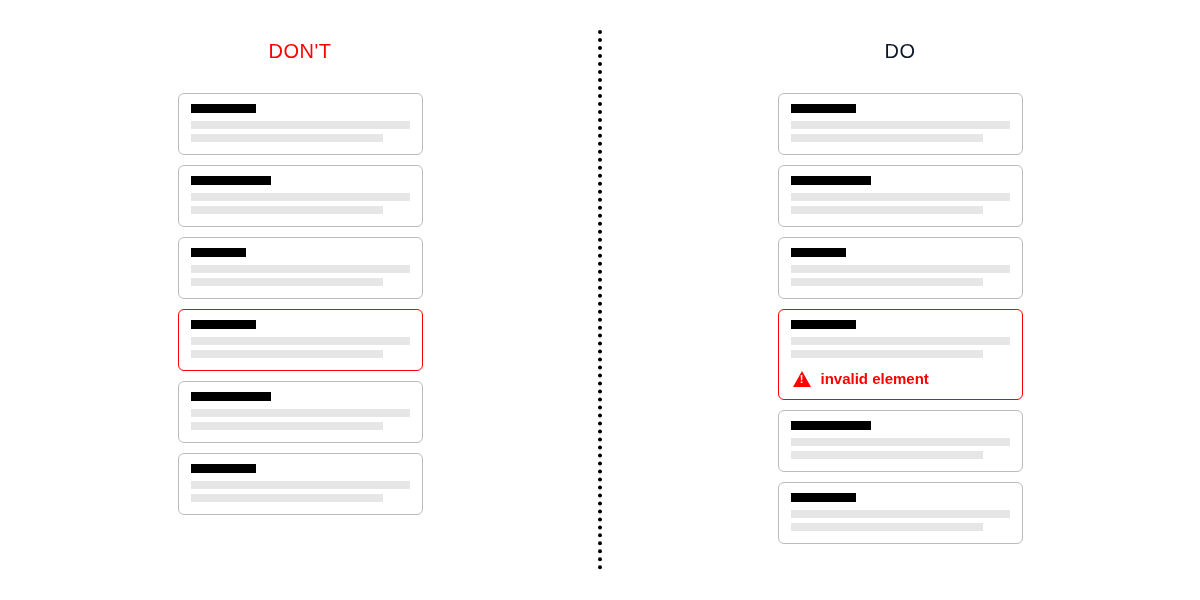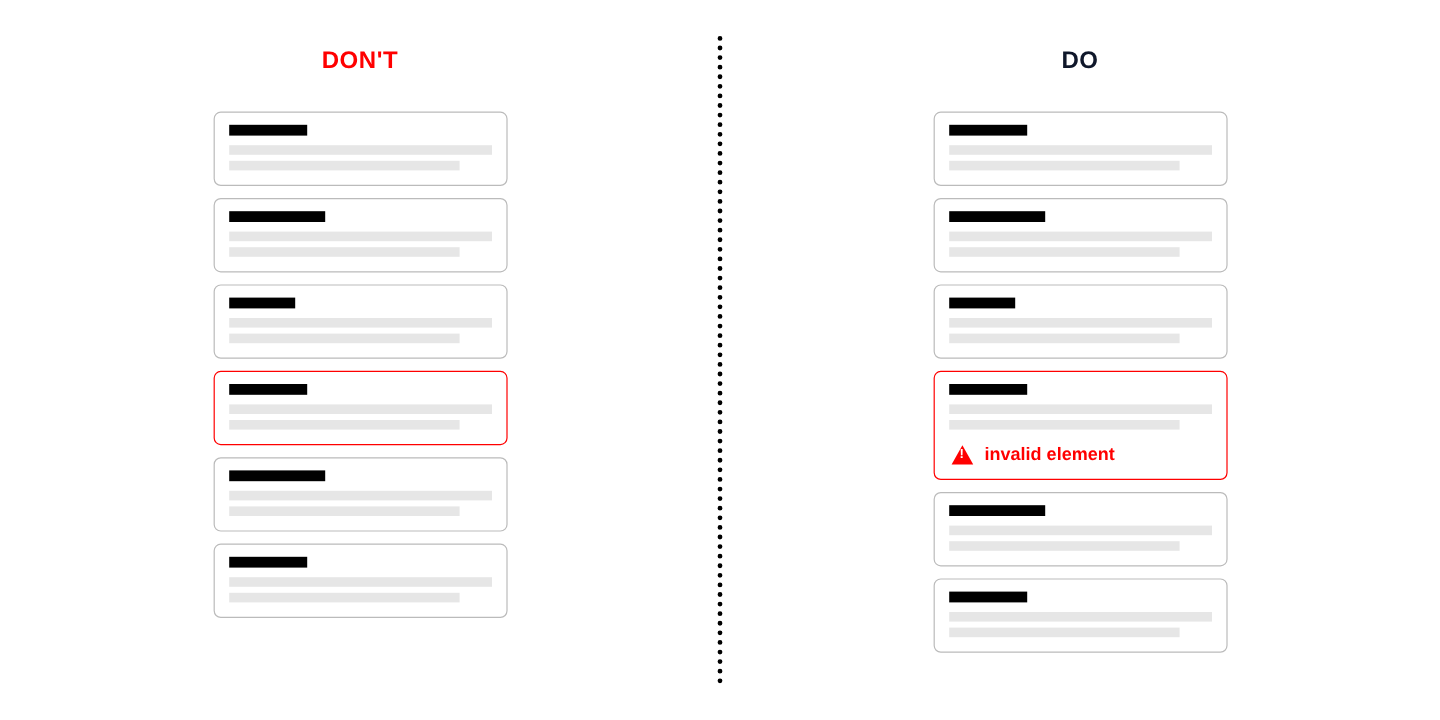--- a/index.html
+++ b/index.html
@@ -18,21 +18,21 @@
     }
     .panel {
       flex: 1;
       padding-top: 40px;
       display: flex;
       flex-direction: column;
       align-items: center;
     }
     .heading {
       font-size: 20px;
-      font-weight: 700;
+      font-weight: 400;
       letter-spacing: 0.5px;
       margin-bottom: 30px;
     }
     .heading.dont { color: #ff0000; }
     .heading.do   { color: #0f172a; }
     .divider {
       position: absolute;
       left: 50%;
       top: 30px;
       bottom: 30px;

